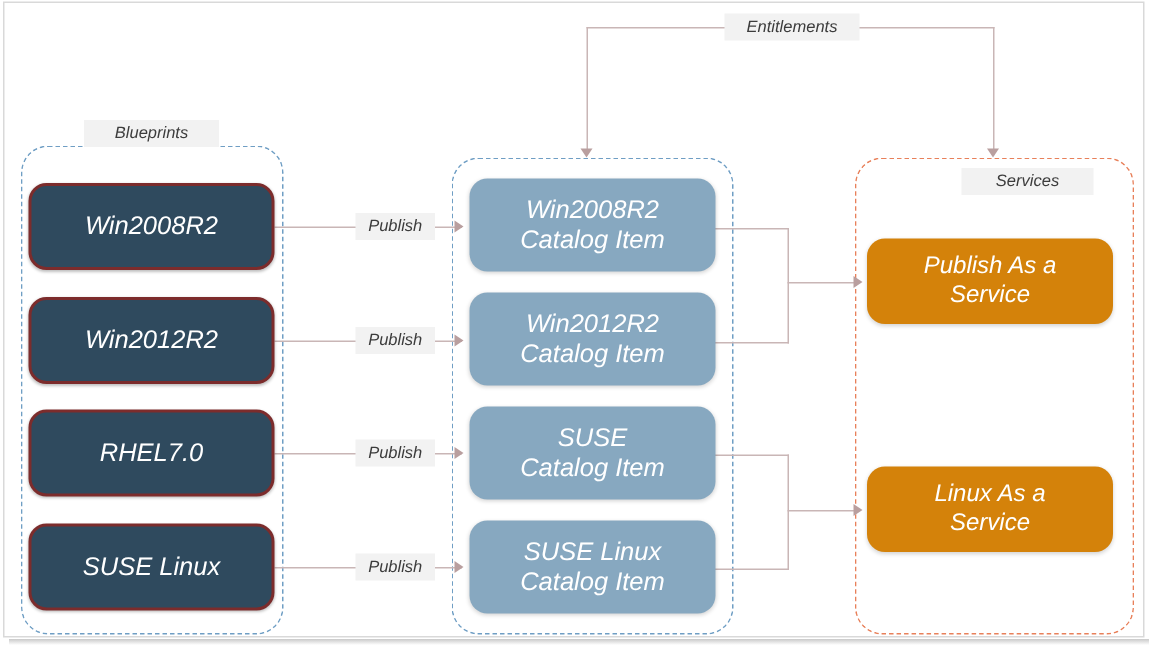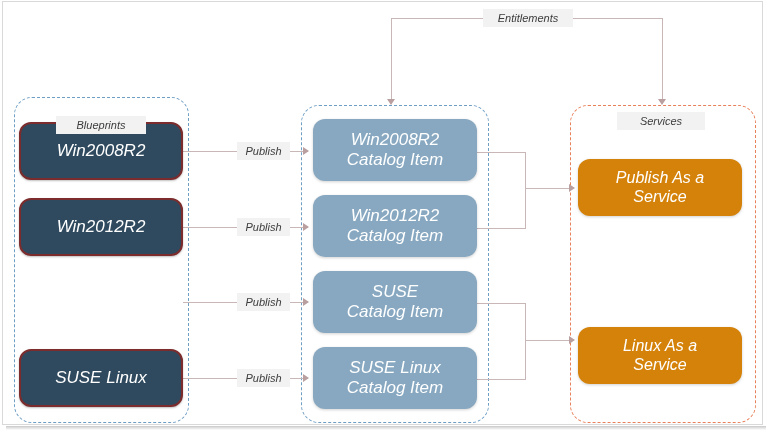--- a/index.html
+++ b/index.html
@@ -149,27 +149,30 @@
   <div id="frame-shadow"></div>
 
   <div class="hline" style="left:391px; top:18px; width:272px;"></div>
   <div class="vline" style="left:391px; top:18px; height:82px;"></div>
   <div class="vline" style="left:662px; top:18px; height:82px;"></div>
   <div class="arrow-down" style="left:387px; top:99px;"></div>
   <div class="arrow-down" style="left:658px; top:99px;"></div>
   <div class="edge-label" style="left:483px; top:9px; width:90px; padding:0;">Entitlements</div>
 
   <div class="group group-blue" style="left:14px; top:97px; width:175px; height:326px;"></div>
-  <div class="group-label" style="left:56px; top:80px; width:90px; padding:0;margin-top:36px;">Blueprints</div>
+  <div class="group-label" style="left:56px; top:80px; width:90px; padding:0;">Blueprints</div>
 
   <div class="node node-blueprint" style="left:19px; top:122px; width:164px; height:58px;">
     <span>Win2008R2</span>
   </div>
   <div class="node node-blueprint" style="left:19px; top:198px; width:164px; height:58px;">
     <span>Win2012R2</span>
+  </div>
+  <div class="node node-blueprint" style="left:19px; top:273px; width:164px; height:58px;">
+    <span>RHEL7.0</span>
   </div>
   <div class="node node-blueprint" style="left:19px; top:349px; width:164px; height:58px;">
     <span>SUSE Linux</span>
   </div>
 
   <div class="hline" style="left:183px; top:151px; width:125px;"></div>
   <div class="arrow-right" style="left:303px; top:147px;"></div>
   <div class="edge-label" style="left:237px; top:142px; width:53px; padding:0;">Publish</div>
 
   <div class="hline" style="left:183px; top:227px; width:125px;"></div>
@@ -217,28 +220,28 @@
   <div class="hline" style="left:525px; top:188px; width:47px;"></div>
   <div class="arrow-right" style="left:569px; top:184px;"></div>
 
   <div class="hline" style="left:473px; top:303px; width:53px;"></div>
   <div class="hline" style="left:473px; top:379px; width:53px;"></div>
   <div class="vline" style="left:525px; top:303px; height:77px;"></div>
   <div class="hline" style="left:525px; top:340px; width:47px;"></div>
   <div class="arrow-right" style="left:569px; top:336px;"></div>
 
   <div class="group group-orange" style="left:570px; top:105px; width:186px; height:318px;"></div>
-  <div class="group-label" style="left:617px; top:112px; width:88px; padding:0;">Services</div>
+  <div class="group-label" style="left:641px; top:112px; width:88px; padding:0;">Services</div>
 
   <div class="node node-service" style="left:578px; top:159px; width:164px; height:57px;">
     <div>
       <span>Publish As a</span>
       <span>Service</span>
     </div>
   </div>
-  <div class="node node-service" style="left:578px; top:311px; width:164px; height:57px;margin-top:16px;">
+  <div class="node node-service" style="left:578px; top:311px; width:164px; height:57px;">
     <div>
       <span>Linux As a</span>
       <span>Service</span>
     </div>
   </div>
 
 </div>
 
 </body></html>

